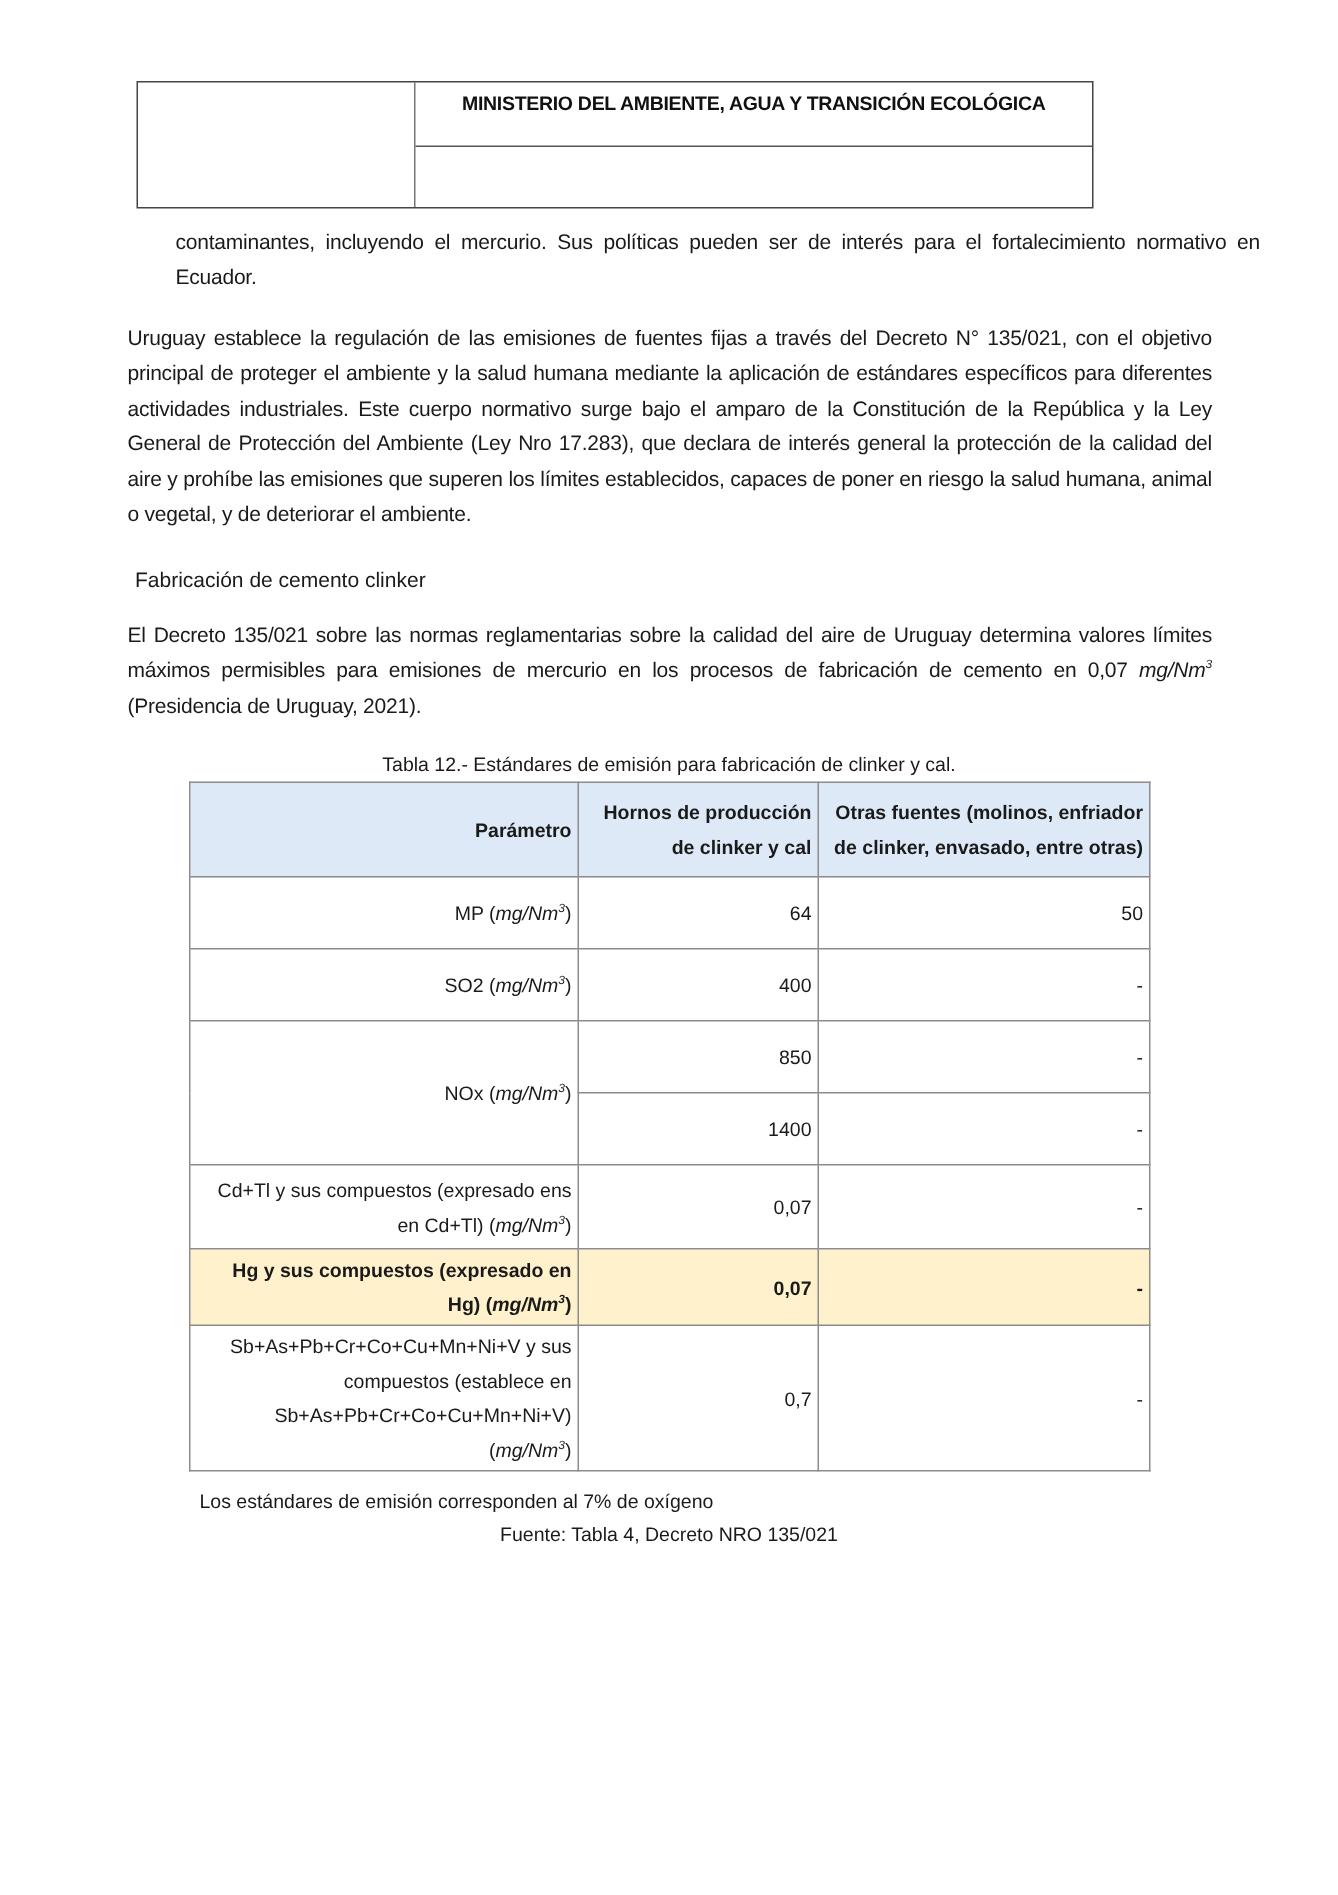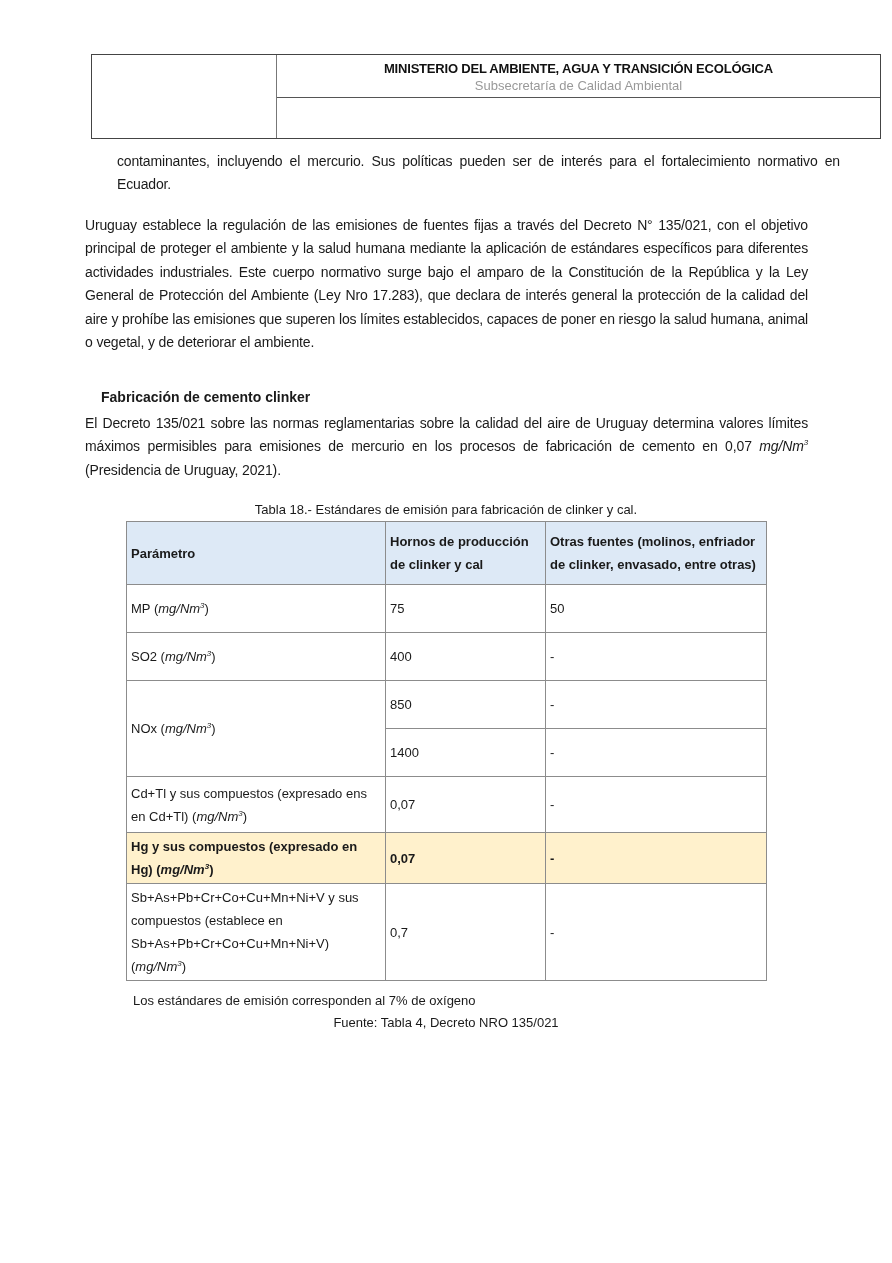--- a/index.html
+++ b/index.html
@@ -1,82 +1,81 @@
 <!DOCTYPE html>
 <html><head>
 <meta charset="utf-8">
 <style>
   html, body { margin: 0; padding: 0; background: #ffffff; }
   body {
     width: 892px; height: 1263px; position: relative; overflow: hidden;
     font-family: "Liberation Sans", sans-serif; color: #1a1a1a;
   }
   .header {
-    position: absolute; left: 91px; top: 54px; width: 790px; height: 85px;
+    position: absolute; left: 91px; top: 54px; width: 638px; height: 85px;
     border: 1px solid #444; box-sizing: border-box; display: flex;
   }
   .header .logo-cell { width: 184px; border-right: 1px solid #777; height: 100%; }
   .header .right { flex: 1; display: flex; flex-direction: column; }
   .header .top { height: 43px; border-bottom: 1px solid #555; text-align: center; box-sizing: border-box; padding-top: 5px; }
   .header .ministry { font-size: 13px; font-weight: bold; color: #111; line-height: 17px; letter-spacing: -0.2px; }
   .header .sub { font-size: 13px; color: #999; line-height: 17px; }
   .header .bottom { flex: 1; display: flex; align-items: center; justify-content: center; font-size: 13px; font-weight: bold; }
 
   .para {
     position: absolute; left: 85px; width: 723px; font-size: 14px; line-height: 23.4px;
     text-align: justify; margin: 0; letter-spacing: -0.15px;
   }
-  .heading { position: absolute; left: 85px; top: 373px; font-size: 14px; font-weight: bold; margin: 16px; }
+  .heading { position: absolute; left: 85px; top: 373px; font-size: 14px; font-weight: normal; margin: 5px; }
   .caption { position: absolute; left: 0; width: 892px; text-align: center; font-size: 13px; }
   .note { position: absolute; left: 133px; font-size: 13px; }
 
   table.std {
     position: absolute; left: 126px; top: 521px; width: 641px;
-    border-collapse: collapse; font-size: 13px; text-align: left;
+    border-collapse: collapse; font-size: 13px; text-align: right;
   }
   table.std td, table.std th {
     border: 1.5px solid #8c8c8c; padding: 2px 4px; line-height: 23px;
   }
   table.std th { background: #dde9f6; font-weight: bold; height: 58px; }
   table.std tr.hl td { background: #fff1cc; font-weight: bold; }
   .c1 { width: 250px; }
   .c2 { width: 151px; }
   i { font-style: italic; }
   sup { font-size: 8px; vertical-align: super; line-height: 0; }
 </style>
 </head>
 <body>
 
 <div class="header">
   <div class="logo-cell"></div>
   <div class="right">
     <div class="top">
       <div class="ministry">MINISTERIO DEL AMBIENTE, AGUA Y TRANSICIÓN ECOLÓGICA</div>
-      <div class="sub">Subsecretaría de Calidad Ambiental</div>
     </div>
   </div>
 </div>
 
 <p class="para" style="top:150px;margin-left:32px;">contaminantes, incluyendo el mercurio. Sus políticas pueden ser de interés para el fortalecimiento normativo en Ecuador.</p>
 <p class="para" style="top:214px;">Uruguay establece la regulación de las emisiones de fuentes fijas a través del Decreto N° 135/021, con el objetivo principal de proteger el ambiente y la salud humana mediante la aplicación de estándares específicos para diferentes actividades industriales. Este cuerpo normativo surge bajo el amparo de la Constitución de la República y la Ley General de Protección del Ambiente (Ley Nro 17.283), que declara de interés general la protección de la calidad del aire y prohíbe las emisiones que superen los límites establecidos, capaces de poner en riesgo la salud humana, animal o vegetal, y de deteriorar el ambiente.</p>
 <p class="heading">Fabricación de cemento clinker</p>
 <p class="para" style="top:412px;"><span>El Decreto 135/021 sobre las normas reglamentarias sobre la calidad del aire de Uruguay determina valores límites máximos permisibles para emisiones de mercurio en los procesos de fabricación de cemento en 0,07</span> <i><span>mg/Nm</span><sup>3</sup></i><span> (Presidencia de Uruguay, 2021).</span></p>
 
-<div class="caption" style="top:502px;">Tabla 18.- Estándares de emisión para fabricación de clinker y cal.</div>
+<div class="caption" style="top:502px;">Tabla 12.- Estándares de emisión para fabricación de clinker y cal.</div>
 
 <table class="std">
   <tbody>
       <tr>
     <th class="c1">Parámetro</th>
     <th class="c2">Hornos de producción de clinker y cal</th>
     <th>Otras fuentes (molinos, enfriador de clinker, envasado, entre otras)</th>
   </tr>
   <tr style="height:48px">
     <td><span>MP (</span><i><span>mg/Nm</span><sup>3</sup></i><span>)</span></td>
-    <td>75</td>
+    <td>64</td>
     <td>50</td>
   </tr>
   <tr style="height:48px">
     <td><span>SO2 (</span><i><span>mg/Nm</span><sup>3</sup></i><span>)</span></td>
     <td>400</td>
     <td>-</td>
   </tr>
   <tr style="height:48px">
     <td rowspan="2"><span>NOx (</span><i><span>mg/Nm</span><sup>3</sup></i><span>)</span></td>
     <td>850</td>

